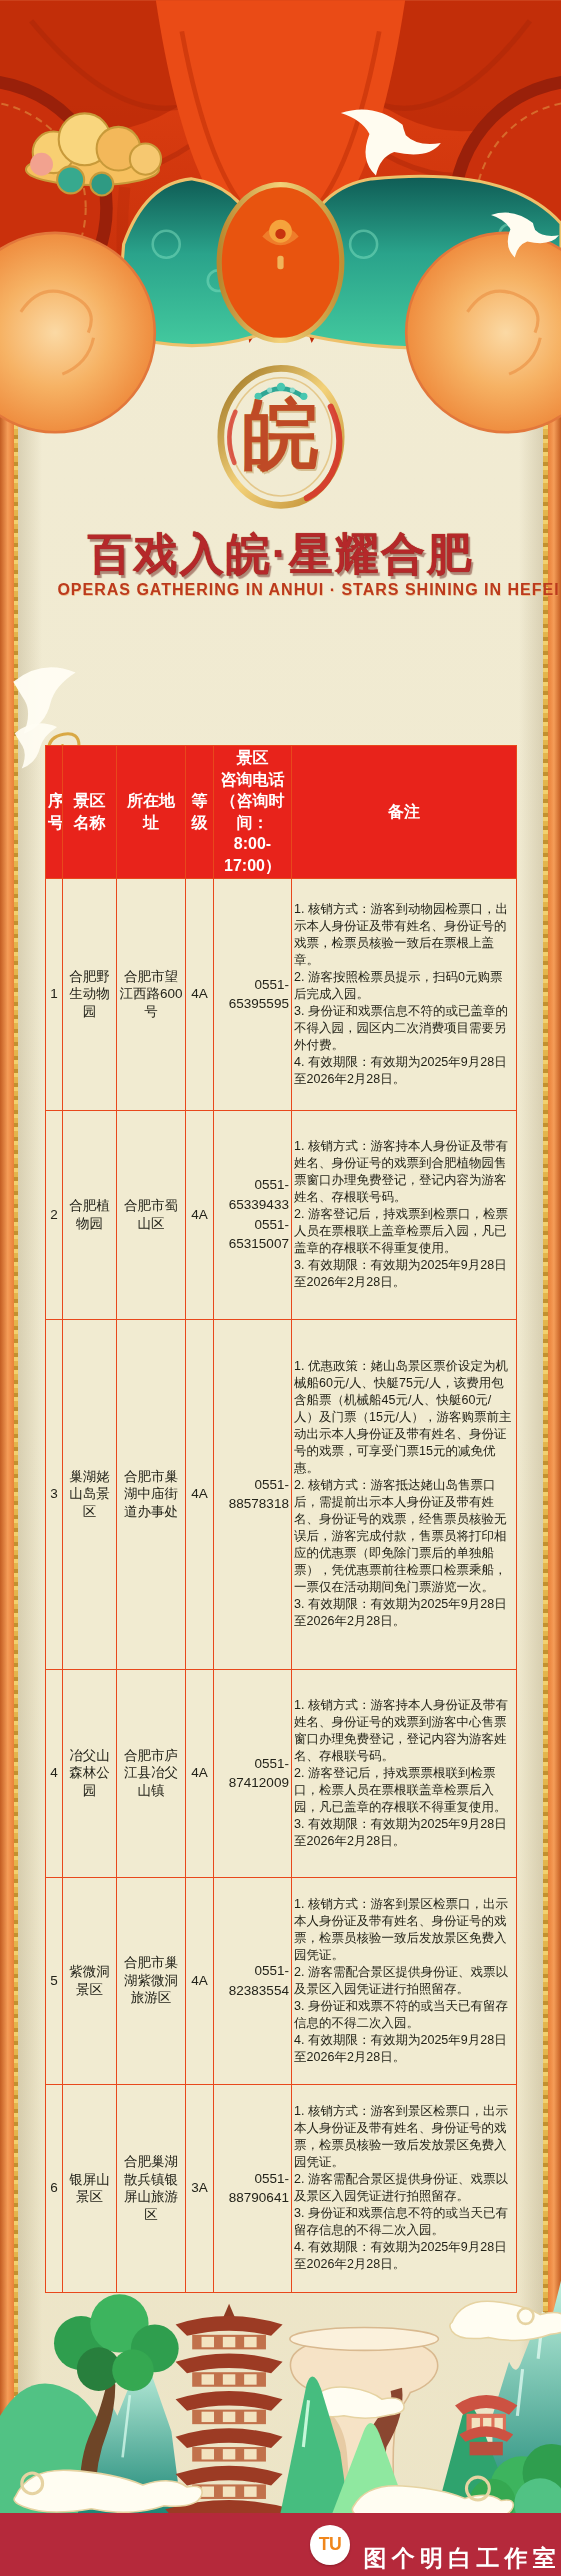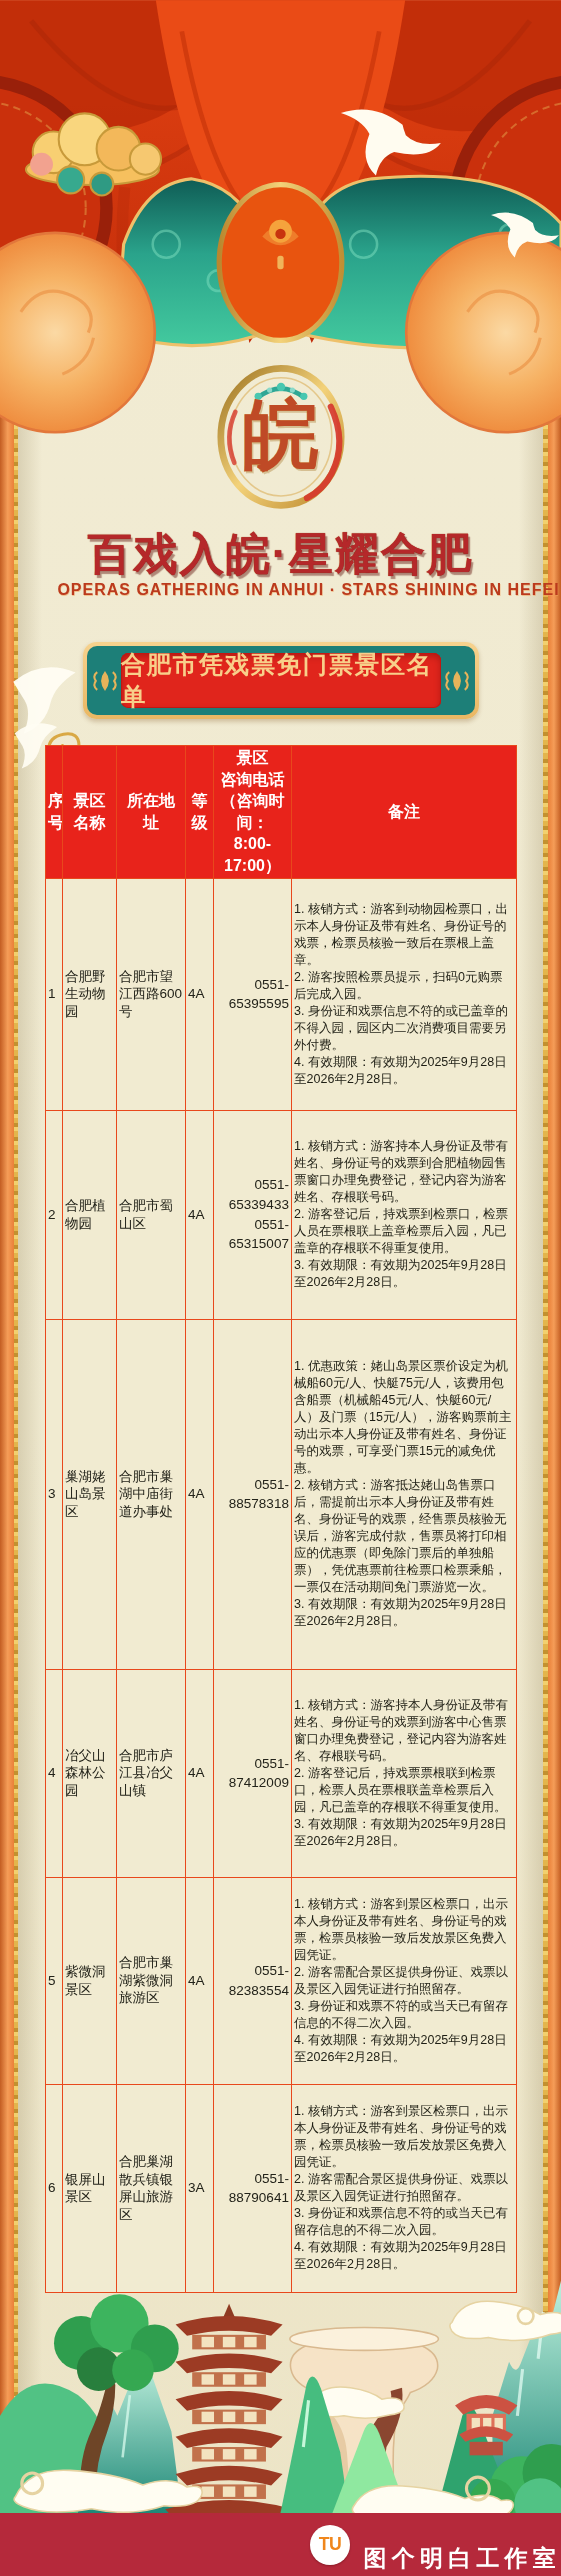--- a/index.html
+++ b/index.html
@@ -38,21 +38,21 @@
   .banner-inner{flex:1;height:55px;border-radius:7.3px;background:#e0251c;display:flex;
     align-items:center;justify-content:center;color:#f8cf8a;font-size:24.4px;font-weight:700;
     letter-spacing:1.6px;box-shadow:inset 0 0 0 1px #c21712, inset 0 3.1px 7.3px rgba(80,5,0,.35);}
   
   .price-table{position:absolute;left:45px;top:745px;width:471px;border-collapse:collapse;
     table-layout:fixed;background:#f1ebd1;}
   .price-table td,.price-table th{border:1px solid #e8481c;vertical-align:middle;overflow:hidden;
     padding:1px 2.1px;box-sizing:border-box;}
   .price-table thead th{background:#e8231b;color:#ffffff;font-weight:700;font-size:16px;line-height:1.35;}
   th.h-phone{font-size:12px;white-space:pre-line;font-weight:700;}
-  .c-no,.c-name,.c-addr,.c-level{font-size:13.5px;color:#23231a;line-height:1.3;}
+  .c-no,.c-name,.c-addr,.c-level{font-size:13.5px;color:#23231a;text-align:center;line-height:1.3;}
   .c-phone{font-size:13.5px;color:#23231a;text-align:right;line-height:1.45;white-space:pre-line;}
   .c-notes{font-size:12.5px;line-height:17px;color:#1f1f15;text-align:left;padding:4.2px 6.2px;}
   .note{margin:0;}
   
   .footer-art{position:absolute;left:0;top:2260px;}
   .crane{position:absolute;left:8.3px;top:661px;}
   .gold-curl{position:absolute;left:45px;top:729px;}
   .bottom-bar{position:absolute;left:0;top:2513px;width:561px;height:63px;background:#b5293b;
     display:flex;align-items:center;justify-content:flex-end;gap:13.5px;}
   .logo-circle{width:40px;height:40px;border-radius:50%;background:#ffffff;display:flex;
@@ -181,33 +181,20 @@
   <div class="subtitle">OPERAS GATHERING IN ANHUI · STARS SHINING IN HEFEI</div>
 
   <svg class="crane" width="78" height="109" viewBox="0 0 150 210">
     <path d="M10,40 q55,-45 120,-18 q-40,26 -48,58 q-10,44 -52,60 q16,-40 2,-64 q-14,-22 -22,-36 z" fill="#fffdf3" opacity=".95"></path>
     <path transform="translate(6,112) scale(.68)" d="M10,40 q55,-45 120,-18 q-40,26 -48,58 q-10,44 -52,60 q16,-40 2,-64 q-14,-22 -22,-36 z" fill="#fffdf3" opacity=".92"></path>
   </svg>
   <svg class="gold-curl" width="36" height="31" viewBox="0 0 70 60">
     <path d="M8,50 q-6,-34 28,-40 q30,-5 30,22 q0,20 -20,18 q-16,-2 -12,-18" stroke="#d9a844" stroke-width="6" fill="none" stroke-linecap="round"></path>
   </svg>
 
-  <div class="banner">
-    <div class="banner-mid">
-      <svg width="26" height="26" viewBox="0 0 50 50">
-        <path d="M25,6 Q40,25 25,44 Q10,25 25,6 Z" fill="#e7b35a"></path>
-        <path d="M10,8 q-10,8 -2,18 M40,8 q10,8 2,18 M10,42 q-10,-8 -2,-18 M40,42 q10,-8 2,-18" stroke="#e7b35a" stroke-width="4" fill="none"></path>
-      </svg>
-      <div class="banner-inner">合肥市凭戏票免门票景区名单</div>
-      <svg width="26" height="26" viewBox="0 0 50 50">
-        <path d="M25,6 Q40,25 25,44 Q10,25 25,6 Z" fill="#e7b35a"></path>
-        <path d="M10,8 q-10,8 -2,18 M40,8 q10,8 2,18 M10,42 q-10,-8 -2,-18 M40,42 q10,-8 2,-18" stroke="#e7b35a" stroke-width="4" fill="none"></path>
-      </svg>
-    </div>
-  </div>
 
   <table class="price-table">
     <colgroup>
         <col style="width:17px">
         <col style="width:54px">
         <col style="width:69px">
         <col style="width:28px">
         <col style="width:78px">
         <col style="width:225px">
       </colgroup>

